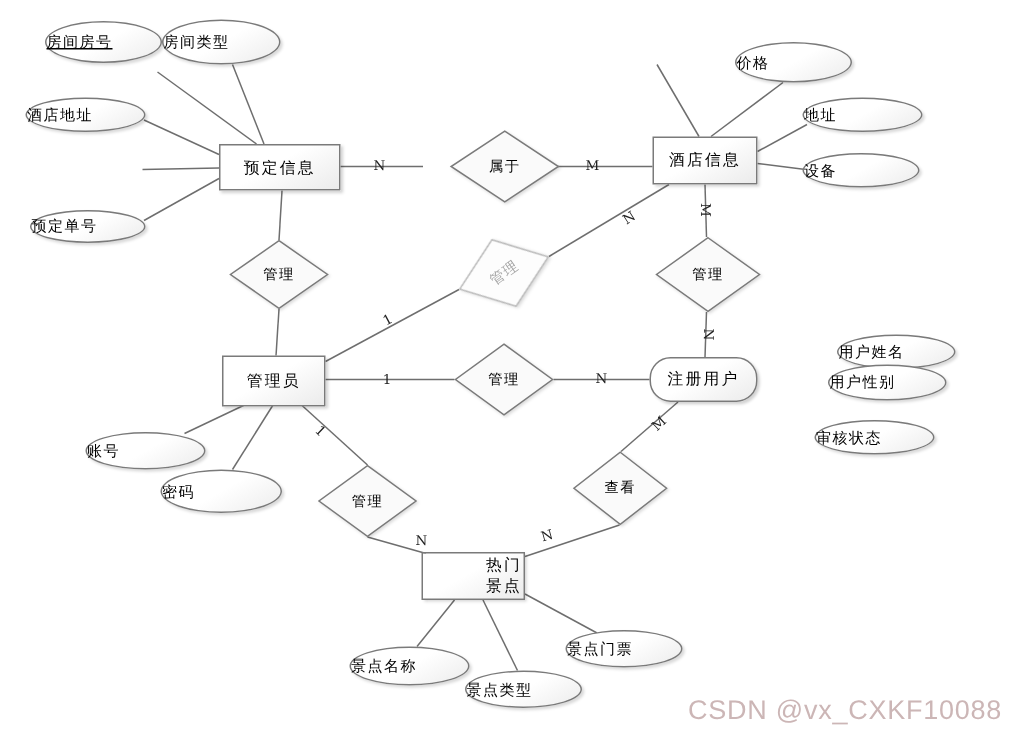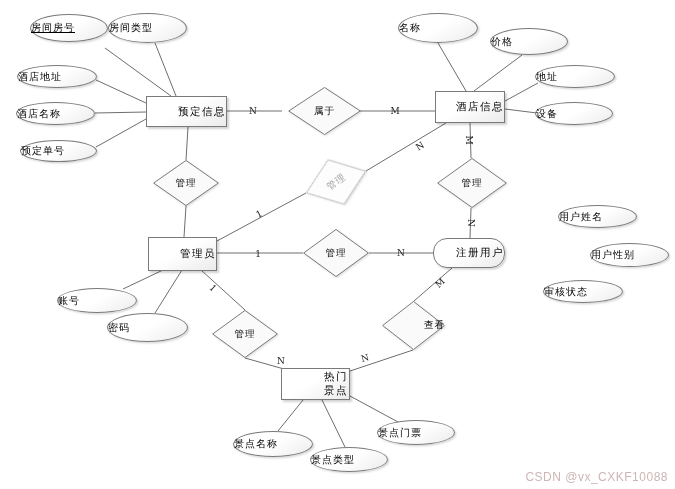--- a/index.html
+++ b/index.html
@@ -3,21 +3,21 @@
 <meta charset="utf-8">
 <style>
   html,body { margin:0; padding:0; background:#ffffff; }
   .canvas {
     position:relative; width:675px; height:489px; background:#ffffff;
     font-family:"Liberation Sans", sans-serif; overflow:hidden;
   }
   .wires { position:absolute; left:0; top:0; width:675px; height:489px; }
   .wires line { stroke:#6e6e6e; stroke-width:1; }
   .entity {
-    position:absolute; display:flex; align-items:center; justify-content:flex-end;
+    position:absolute; display:flex; align-items:center; justify-content:center;
     background:linear-gradient(150deg,#ffffff 45%,#ebebeb 100%);
     border:1px solid #7a7a7a; box-shadow:1.5px 1.5px 2px rgba(0,0,0,0.18);
     font-size:10.5px; color:#000; letter-spacing:1.5px; box-sizing:border-box;
   }
   .attr {
     position:absolute; display:flex; align-items:center; justify-content:flex-start;
     background:linear-gradient(150deg,#ffffff 50%,#ececec 100%);
     border:1px solid #7a7a7a; border-radius:50%;
     box-shadow:1.5px 1.5px 2px rgba(0,0,0,0.15);
     font-size:10px; color:#000; letter-spacing:1px; box-sizing:border-box;
@@ -27,21 +27,21 @@
     filter:drop-shadow(1.5px 1.5px 1px rgba(0,0,0,0.15)); }
   .diamond polygon { fill:#fafafa; stroke:#7a7a7a; stroke-width:1; vector-effect:non-scaling-stroke; }
   .diamond span { position:relative; font-size:9.5px; color:#000; letter-spacing:1px; }
   .diamond.gray polygon { stroke:#b9b9b9; fill:#fdfdfd; }
   .diamond.gray span { color:#a3a3a3; transform:rotate(-15deg); }
   .card {
     position:absolute; font-family:"DejaVu Serif", serif; font-size:9px; color:#222;
     transform:translate(-50%,-50%) rotate(var(--r,0deg)); white-space:nowrap;
   }
   .watermark {
-    position:absolute; right:7px; bottom:5px; font-size:12px; color:#ccb6b6; letter-spacing:0.5px;
+    position:absolute; right:7px; bottom:5px; font-size:18px; color:#ccb6b6; letter-spacing:0.5px;
   }
 </style>
 </head>
 <body>
 
 <div class="canvas">
 
   <svg class="wires" xmlns="http://www.w3.org/2000/svg">
     <line x1="105" y1="48" x2="171" y2="96"></line>
     <line x1="155" y1="43" x2="176" y2="96"></line>
@@ -82,21 +82,21 @@
   <div class="entity" style="left:148px;top:237px;width:69px;height:34px;">
       <span>管理员</span>
     </div>
   <div class="entity" style="left:433px;top:238px;width:72px;height:30px;border-radius:14px;">
       <span>注册用户</span>
     </div>
   <div class="entity" style="left:281px;top:368px;width:69px;height:32px;padding-left:42px;">
       <span>热门景点</span>
     </div>
 
-  <div class="diamond" style="left:288px;top:87px;width:73px;height:48px;">
+  <div class="diamond" style="left:300px;top:87px;width:73px;height:48px;">
     <svg viewBox="0 0 100 100" preserveAspectRatio="none">
         <polygon points="50,1 99,50 50,99 1,50"></polygon>
       </svg>
     <span>属于</span>
   </div>
   <div class="diamond" style="left:153px;top:160px;width:66px;height:46px;">
     <svg viewBox="0 0 100 100" preserveAspectRatio="none">
         <polygon points="50,1 99,50 50,99 1,50"></polygon>
       </svg>
     <span>管理</span>
@@ -118,58 +118,52 @@
         <polygon points="50,1 99,50 50,99 1,50"></polygon>
       </svg>
     <span>管理</span>
   </div>
   <div class="diamond" style="left:212px;top:310px;width:66px;height:48px;">
     <svg viewBox="0 0 100 100" preserveAspectRatio="none">
         <polygon points="50,1 99,50 50,99 1,50"></polygon>
       </svg>
     <span>管理</span>
   </div>
-  <div class="diamond" style="left:382px;top:301px;width:63px;height:49px;justify-content:flex-end;">
+  <div class="diamond" style="left:382px;top:301px;width:63px;height:49px;">
     <svg viewBox="0 0 100 100" preserveAspectRatio="none">
         <polygon points="50,1 99,50 50,99 1,50"></polygon>
       </svg>
     <span>查看</span>
   </div>
 
   <div class="attr" style="left:30px;top:14px;width:78px;height:28px;text-decoration:underline;">
       <span>房间房号</span>
     </div>
   <div class="attr" style="left:108px;top:13px;width:79px;height:30px;">
       <span>房间类型</span>
     </div>
   <div class="attr" style="left:17px;top:65px;width:80px;height:23px;">
       <span>酒店地址</span>
     </div>
-  <div class="attr" style="left:16px;top:102px;width:79px;height:23px;">
-      <span>酒店名称</span>
-    </div>
   <div class="attr" style="left:20px;top:140px;width:77px;height:22px;">
       <span>预定单号</span>
-    </div>
-  <div class="attr" style="left:398px;top:13px;width:80px;height:30px;">
-      <span>名称</span>
     </div>
   <div class="attr" style="left:490px;top:28px;width:78px;height:27px;">
       <span>价格</span>
     </div>
   <div class="attr" style="left:535px;top:65px;width:80px;height:23px;">
       <span>地址</span>
     </div>
   <div class="attr" style="left:535px;top:102px;width:78px;height:23px;">
       <span>设备</span>
     </div>
-  <div class="attr" style="left:558px;top:205px;width:79px;height:23px;">
+  <div class="attr" style="left:558px;top:223px;width:79px;height:23px;">
       <span>用户姓名</span>
     </div>
-  <div class="attr" style="left:590px;top:243px;width:79px;height:24px;">
+  <div class="attr" style="left:552px;top:243px;width:79px;height:24px;">
       <span>用户性别</span>
     </div>
   <div class="attr" style="left:543px;top:280px;width:80px;height:23px;">
       <span>审核状态</span>
     </div>
   <div class="attr" style="left:57px;top:288px;width:80px;height:25px;">
       <span>账号</span>
     </div>
   <div class="attr" style="left:107px;top:313px;width:81px;height:29px;">
       <span>密码</span>

